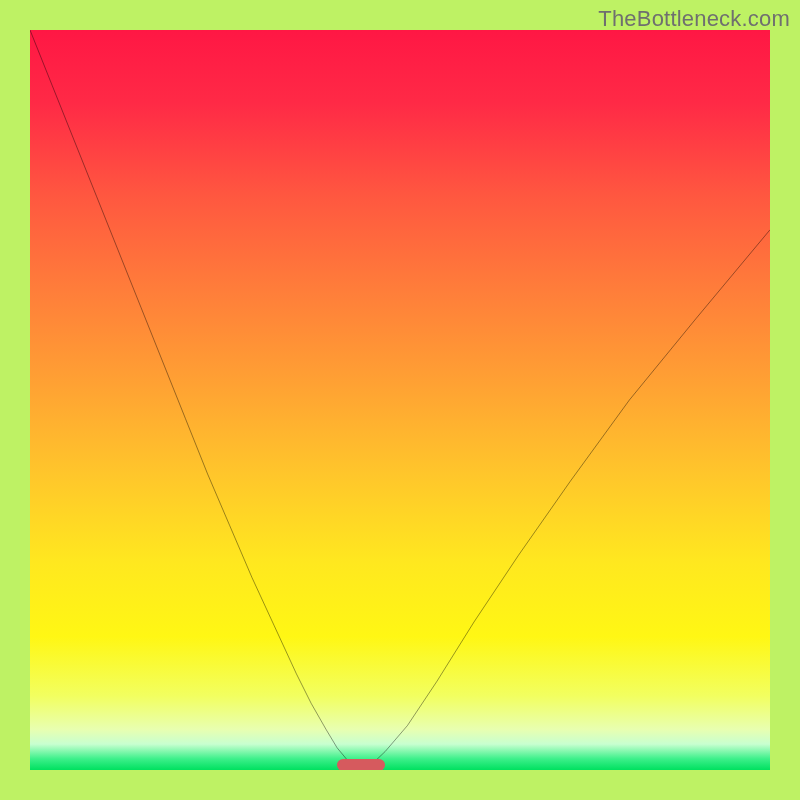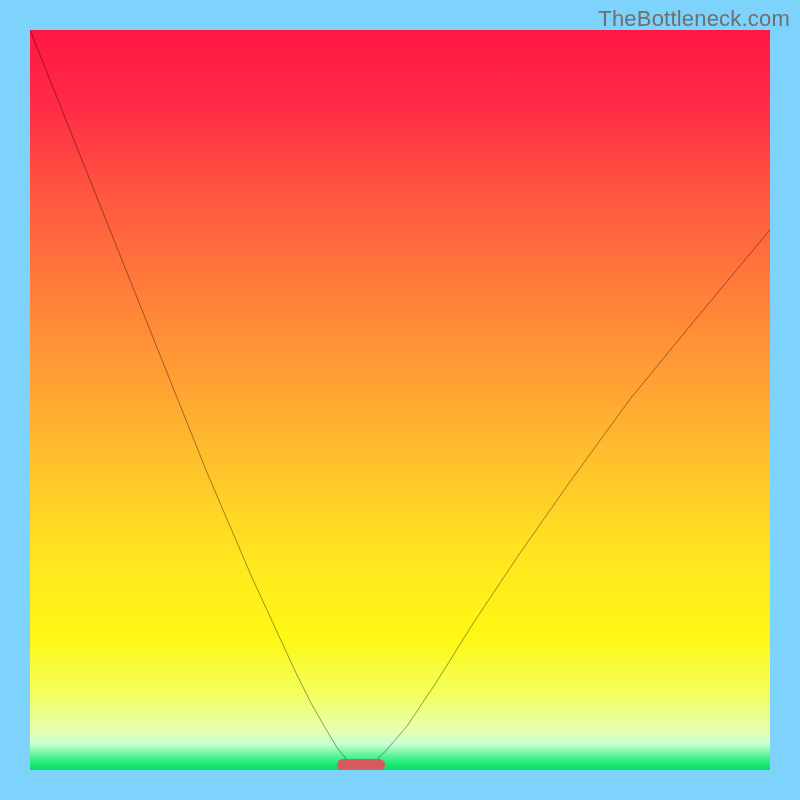--- a/index.html
+++ b/index.html
@@ -10,21 +10,21 @@
     background: #000;
     overflow: hidden;
     font-family: Arial, Helvetica, sans-serif;
   }
   .frame {
     position: absolute;
     left: 0;
     top: 0;
     width: 800px;
     height: 800px;
-    background: #7dd3fc;
+    background: #bef264;
   }
   .plot-area {
     position: absolute;
     left: 30px;
     top: 30px;
     width: 740px;
     height: 740px;
     overflow: hidden;
   }
   .gradient {

